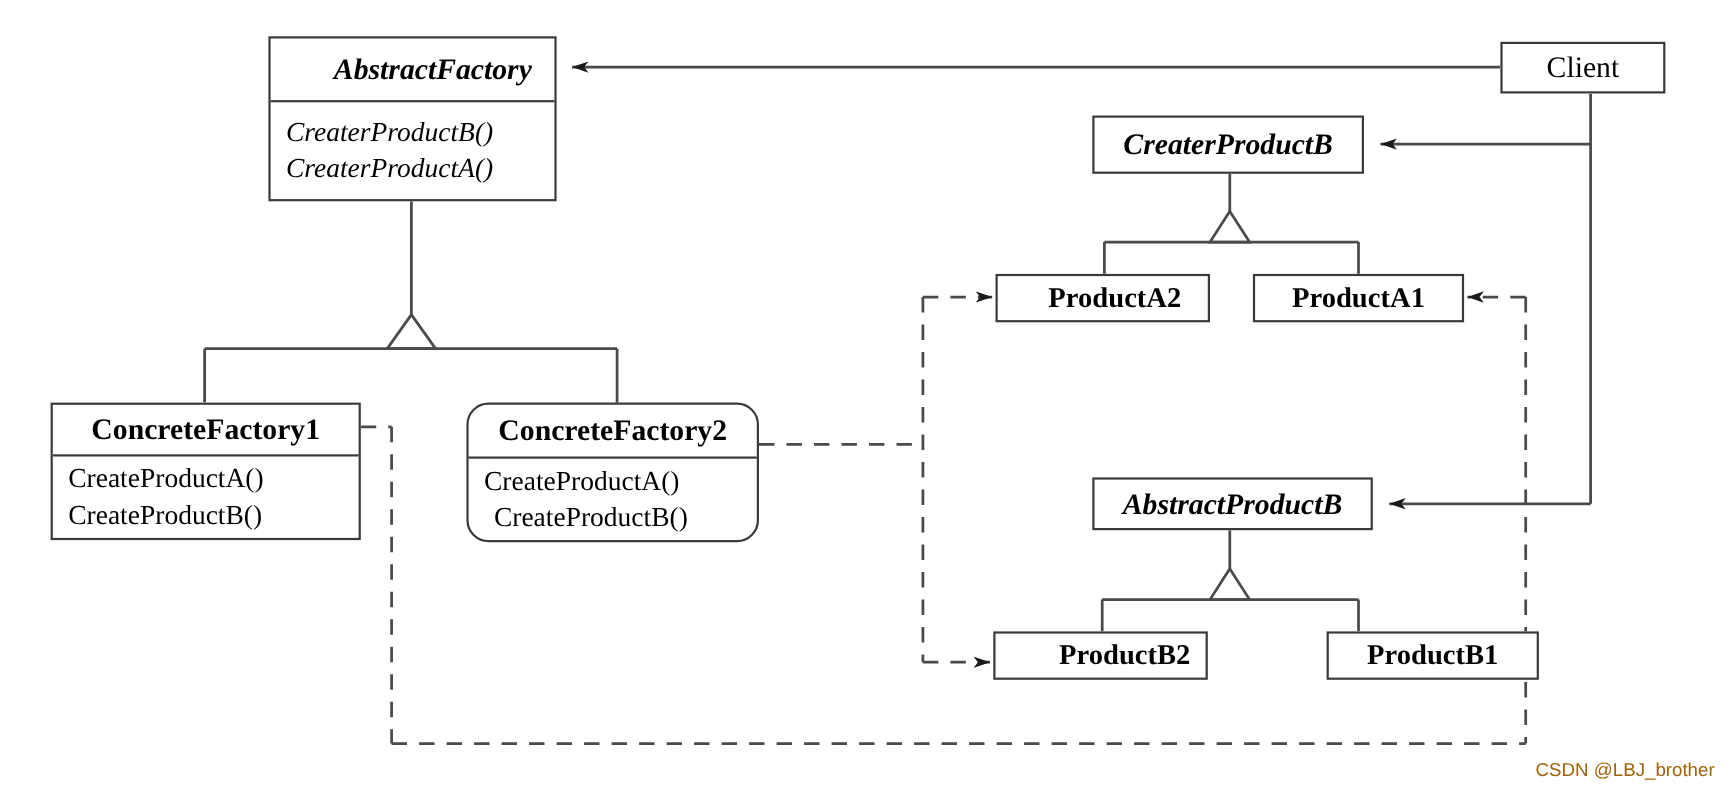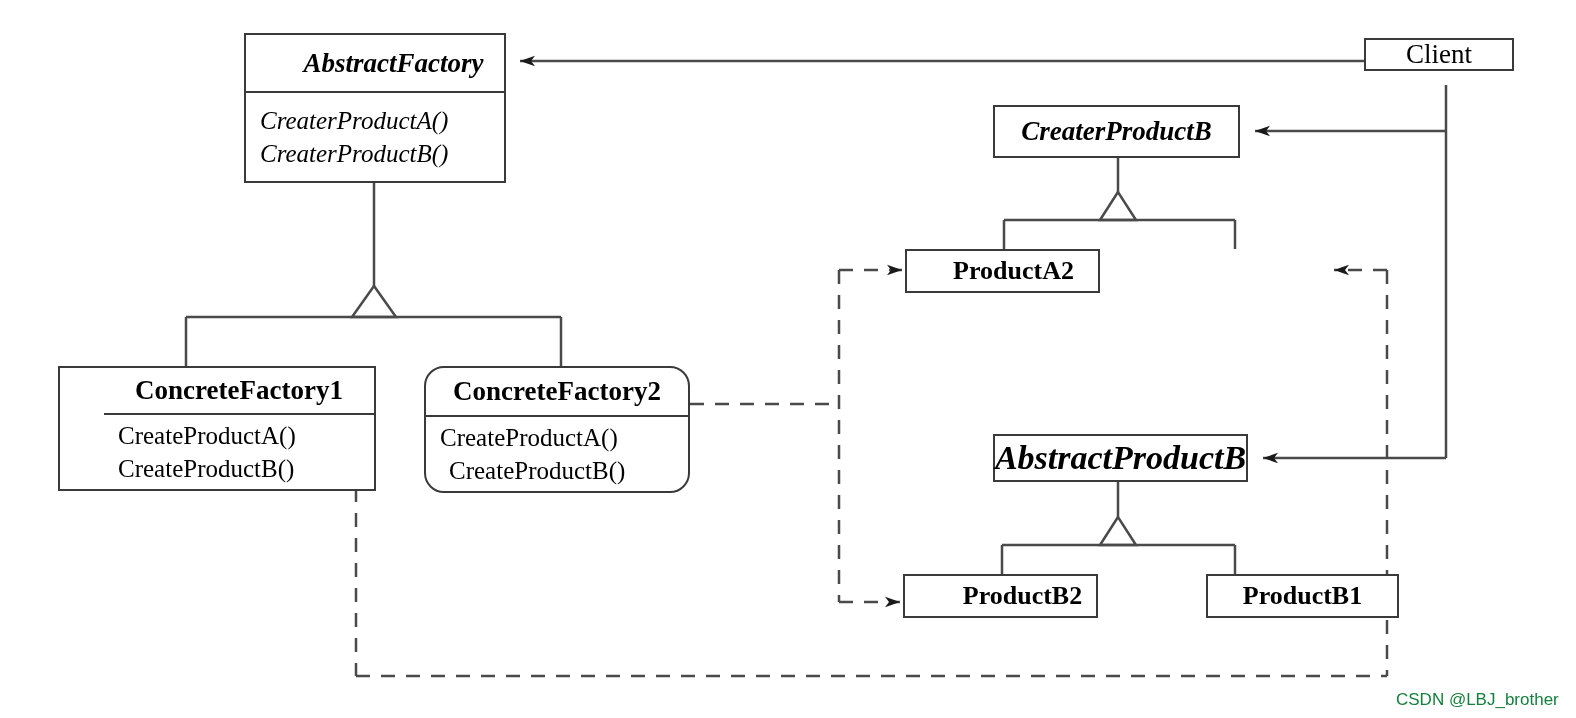--- a/index.html
+++ b/index.html
@@ -72,21 +72,21 @@
   .uml-member.italic {
     font-style: italic;
   }
   .uml-member.indent {
     padding-left: 9px;
   }
   .watermark {
     position: absolute;
     font-family: "Liberation Sans", sans-serif;
     font-size: 17px;
-    color: #15803d;
+    color: #a16207;
     white-space: nowrap;
   }
 </style>
 </head>
 <body>
 
 <div id="canvas">
 
   <svg id="diagram-svg" viewBox="0 0 1576 718" xmlns="http://www.w3.org/2000/svg">
     <defs>
@@ -165,26 +165,26 @@
       <line x1="1387" y1="270" x2="1334" y2="270" stroke="#4a4a4a" stroke-width="2.5" stroke-dasharray="14,11" marker-end="url(#arrow-filled)"></line>
 
       <line x1="1387" y1="600" x2="1334" y2="600" stroke="#4a4a4a" stroke-width="2.5" stroke-dasharray="14,11" marker-end="url(#arrow-filled)"></line>
     </g>
   </svg>
 
   <div class="uml-box" style="left:244px; top:33px; width:262px; height:150px;">
     <div class="uml-title italic" style="height:56px; font-size:27px;padding-left:37px;">AbstractFactory</div>
     <div class="uml-divider"></div>
     <div class="uml-members">
+      <div class="uml-member italic">CreaterProductB()</div>
       <div class="uml-member italic">CreaterProductA()</div>
-      <div class="uml-member italic">CreaterProductB()</div>
     </div>
   </div>
 
-  <div class="uml-box" style="left:58px; top:366px; width:318px; height:125px;padding-left:44px;">
+  <div class="uml-box" style="left:46px; top:366px; width:282px; height:125px;">
     <div class="uml-title bold" style="height:45px; font-size:27px;">ConcreteFactory1</div>
     <div class="uml-divider"></div>
     <div class="uml-members">
       <div class="uml-member">CreateProductA()</div>
       <div class="uml-member">CreateProductB()</div>
     </div>
   </div>
 
   <div class="uml-box" style="left:424px; top:366px; width:266px; height:127px;border-radius:20px;">
     <div class="uml-title bold" style="height:47px; font-size:27px;">ConcreteFactory2</div>
@@ -196,32 +196,35 @@
   </div>
 
   <div class="uml-box" style="left:993px; top:105px; width:247px; height:53px;">
     <div class="uml-title italic" style="height:100%; font-size:27px;">CreaterProductB</div>
   </div>
 
   <div class="uml-box" style="left:905px; top:249px; width:195px; height:44px;">
     <div class="uml-title bold" style="height:100%; font-size:26px;padding-left:22px;">ProductA2</div>
   </div>
 
+  <div class="uml-box" style="left:1139px; top:249px; width:192px; height:44px;">
+    <div class="uml-title bold" style="height:100%; font-size:26px;">ProductA1</div>
+  </div>
 
   <div class="uml-box" style="left:993px; top:434px; width:255px; height:48px;">
-    <div class="uml-title italic" style="height:100%; font-size:34px;">AbstractProductB</div>
+    <div class="uml-title italic" style="height:100%; font-size:27px;">AbstractProductB</div>
   </div>
 
   <div class="uml-box" style="left:903px; top:574px; width:195px; height:44px;padding-left:44px;">
     <div class="uml-title bold" style="height:100%; font-size:26px;">ProductB2</div>
   </div>
 
   <div class="uml-box" style="left:1206px; top:574px; width:193px; height:44px;">
     <div class="uml-title bold" style="height:100%; font-size:26px;">ProductB1</div>
   </div>
 
-  <div class="uml-box" style="left:1364px; top:38px; width:150px; height:33px;">
+  <div class="uml-box" style="left:1364px; top:38px; width:150px; height:47px;">
     <div class="uml-title plain" style="height:100%; font-size:27px;">Client</div>
   </div>
 
   <div class="watermark" style="left:1396px; top:690px;">CSDN @LBJ_brother</div>
 
 </div>
 
 </body></html>

